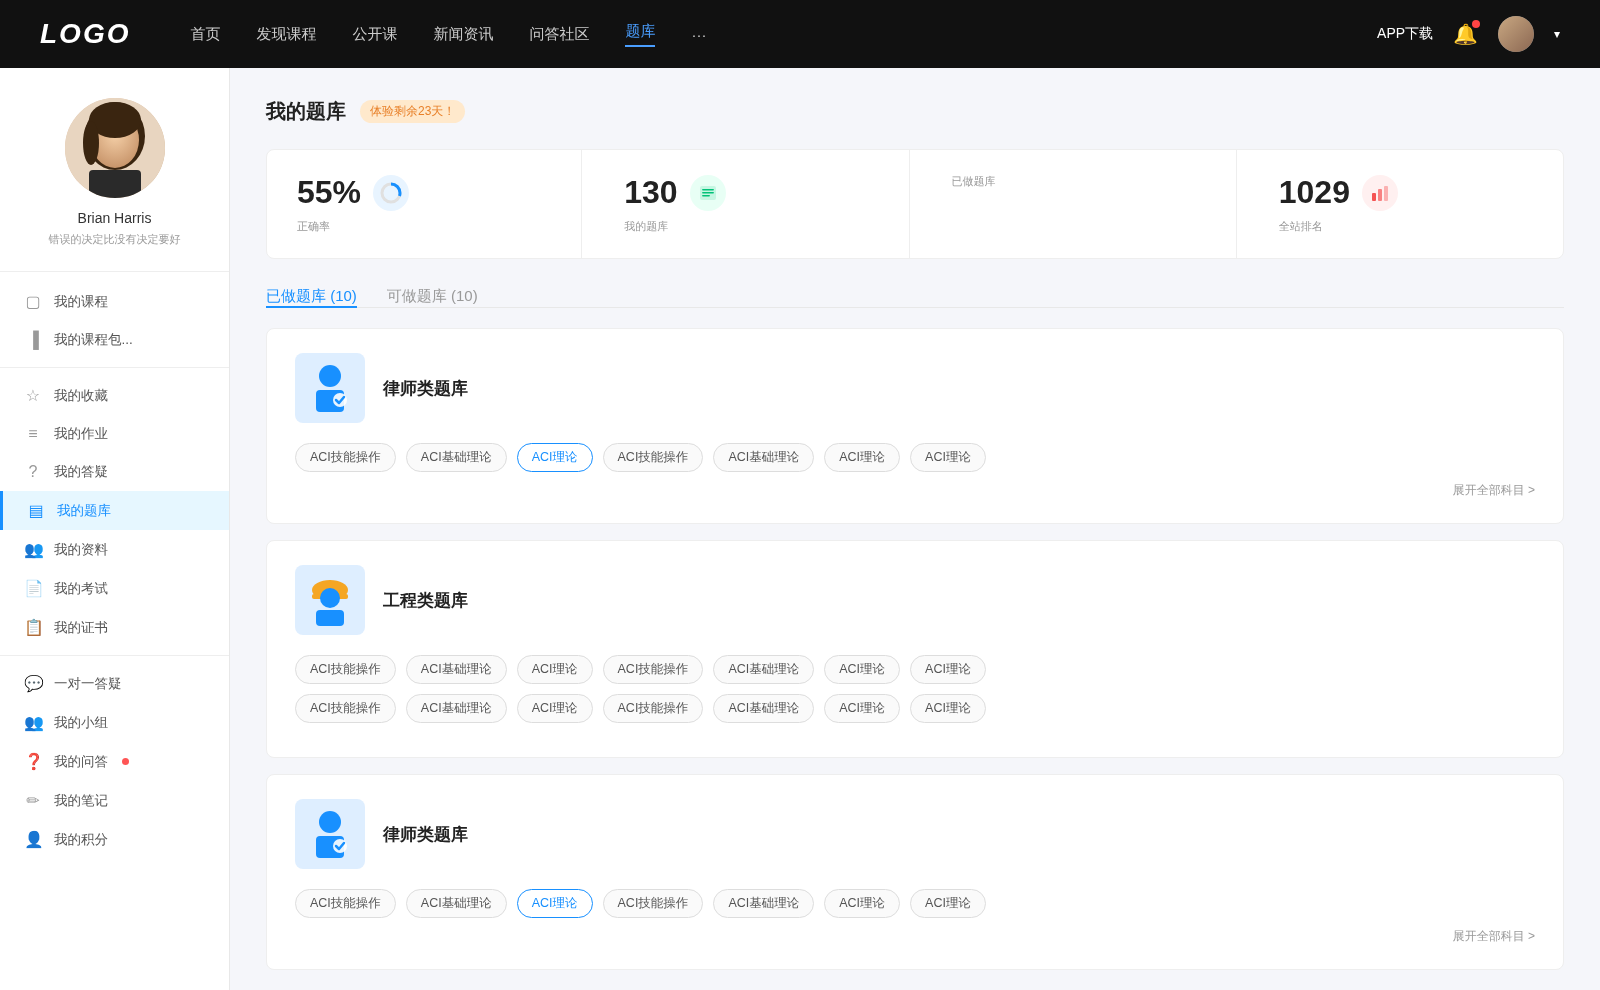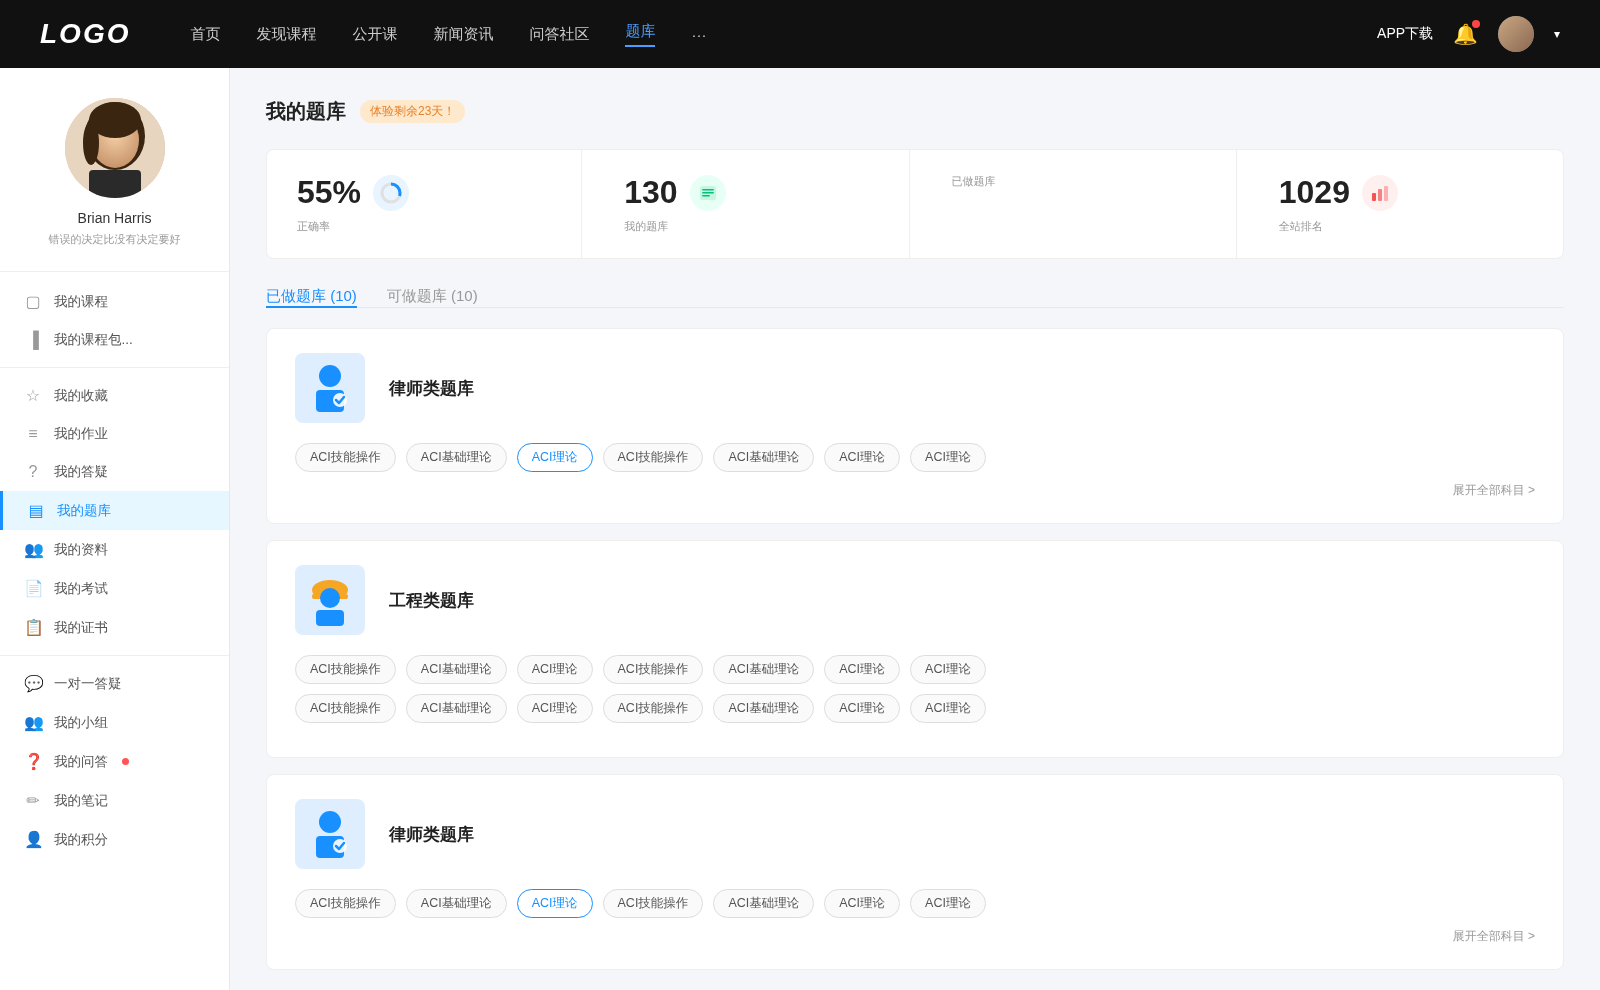--- a/index.html
+++ b/index.html
@@ -239,21 +239,21 @@
     .bank-card {
       background: #fff;
       border-radius: 8px;
       padding: 24px 28px;
       margin-bottom: 16px;
       border: 1px solid #eee;
     }
     .bank-card-header {
       display: flex;
       align-items: center;
-      gap: 24px;
+      gap: 18px;
       margin-bottom: 20px;
     }
     .bank-icon {
       width: 70px; height: 70px;
       border-radius: 8px;
       background: #e8f4ff;
       display: flex;
       align-items: center;
       justify-content: center;
       flex-shrink: 0;

